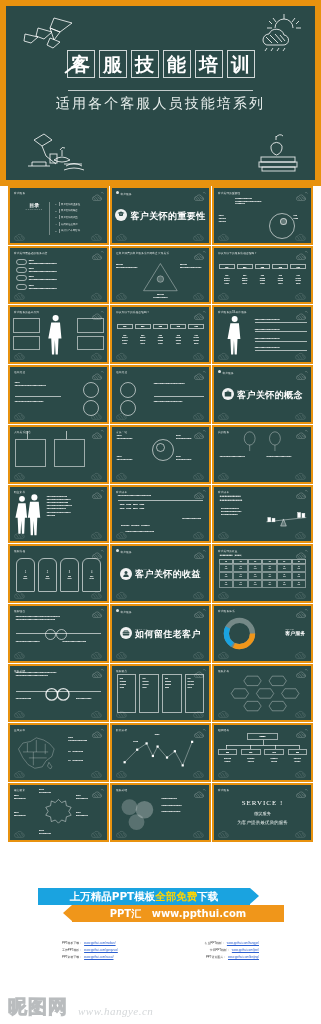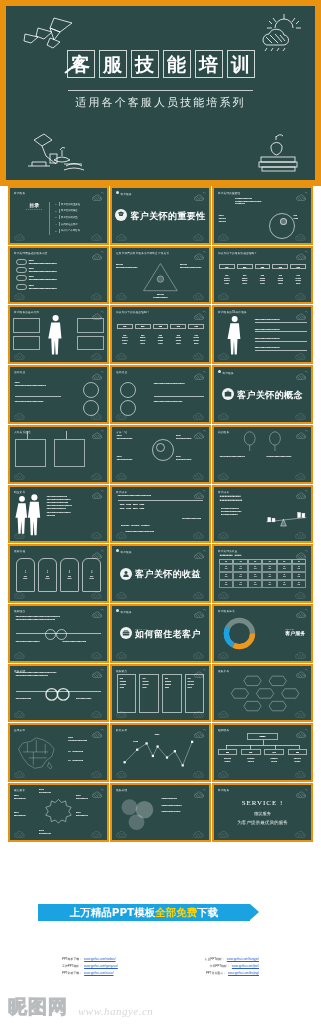--- a/index.html
+++ b/index.html
@@ -42,21 +42,21 @@
     height: 1px; background: rgba(255,255,255,.72);
   }
   .hero-slash {
     position: absolute; left: 59px; top: 66px;
     width: 22px; height: 2px; background: #fff;
     transform: rotate(-38deg); transform-origin: left center;
   }
   .hero-sub {
     position: absolute; left: 0; right: 0; top: 89px;
     text-align: center; color: #e7eeec;
-    font-size: 11px; letter-spacing: 2.1px;
+    font-size: 14px; letter-spacing: 2.1px;
     font-family: "DejaVu Sans", sans-serif;
   }
   .sketch { position: absolute; stroke: rgba(255,255,255,.80); fill: none; stroke-width: 1; }
 
   
   .grid {
     position: absolute; top: 186px; left: 0;
     width: 321px;
     display: grid;
     grid-template-columns: repeat(3, 1fr);
@@ -114,21 +114,21 @@
 
   
   .footer { position: absolute; left:0; top: 880px; width:321px; }
   .logo-row { display:flex; align-items:center; justify-content:center; gap:4px; margin-top: 8px; }
   .logo-mark { width:22px; height:22px; }
   .logo-txt { display:flex; flex-direction:column; line-height:1; }
   .logo-main { font-size:20px; font-weight:700; color:#f0961a; letter-spacing:-.6px;
                font-family:"DejaVu Sans", sans-serif;}
   .logo-sub { font-size:5px; color:#f0961a; letter-spacing:.6px; margin-top:2px; }
 
-  .banner { position:relative; margin-top:24px; height:44px; }
+  .banner { position:relative; margin-top:8px; height:44px; }
   .band-blue {
     position:absolute; left:38px; top:0; width:212px; height:17px;
     background:#1aa3e0; display:flex; align-items:center; justify-content:center;
   }
   .band-blue::after{
     content:""; position:absolute; right:-9px; top:0;
     border-left:9px solid #1aa3e0; border-top:8.5px solid transparent; border-bottom:8.5px solid transparent;
   }
   .band-blue span { font-size:10.5px; font-weight:700; color:#fff; font-family:"DejaVu Sans", sans-serif; white-space:nowrap;}
   .band-blue .hl { color:#ffd400; }
@@ -1385,20 +1385,25 @@
       </div>
       </div>
     </div>
 
   <div class="footer">
 
     <div class="banner">
       <div class="band-blue">
         <span>
           <span>上万精品PPT模板</span><span class="hl">全部免费</span><span>下载</span>
+        </span>
+      </div>
+      <div class="band-orange">
+        <span>
+          <span>PPT汇</span>&nbsp;&nbsp;&nbsp;<span>www.ppthui.com</span>
         </span>
       </div>
     </div>
 
     <div class="links" id="links">
         <div class="link-row">
           <span class="link-cell">
       <span class="link-label">PPT模板下载：</span>
       <span class="link-url">www.ppthui.com/moban/</span>
     </span>

